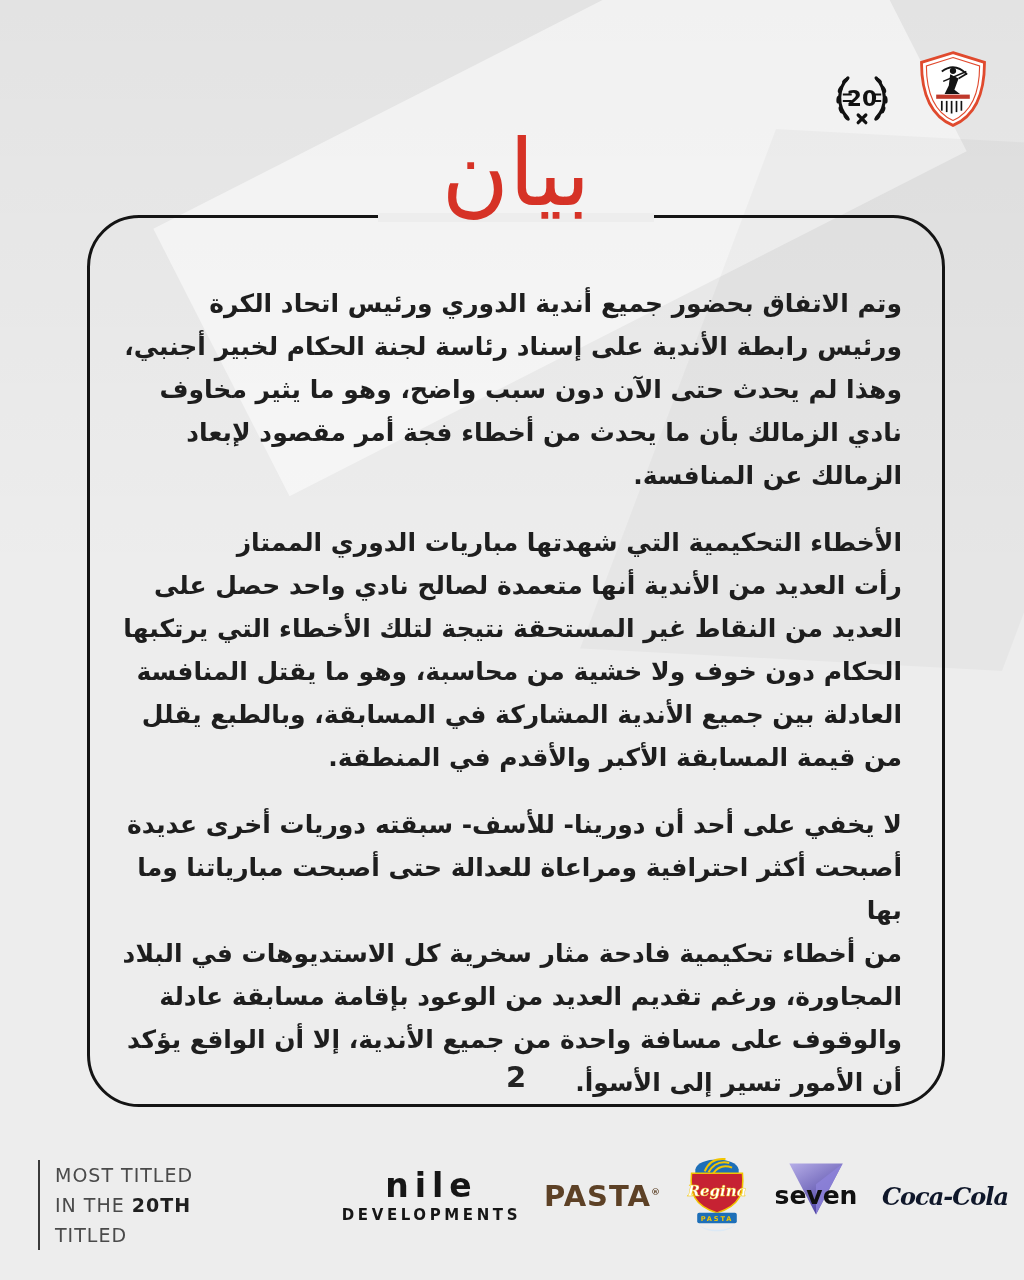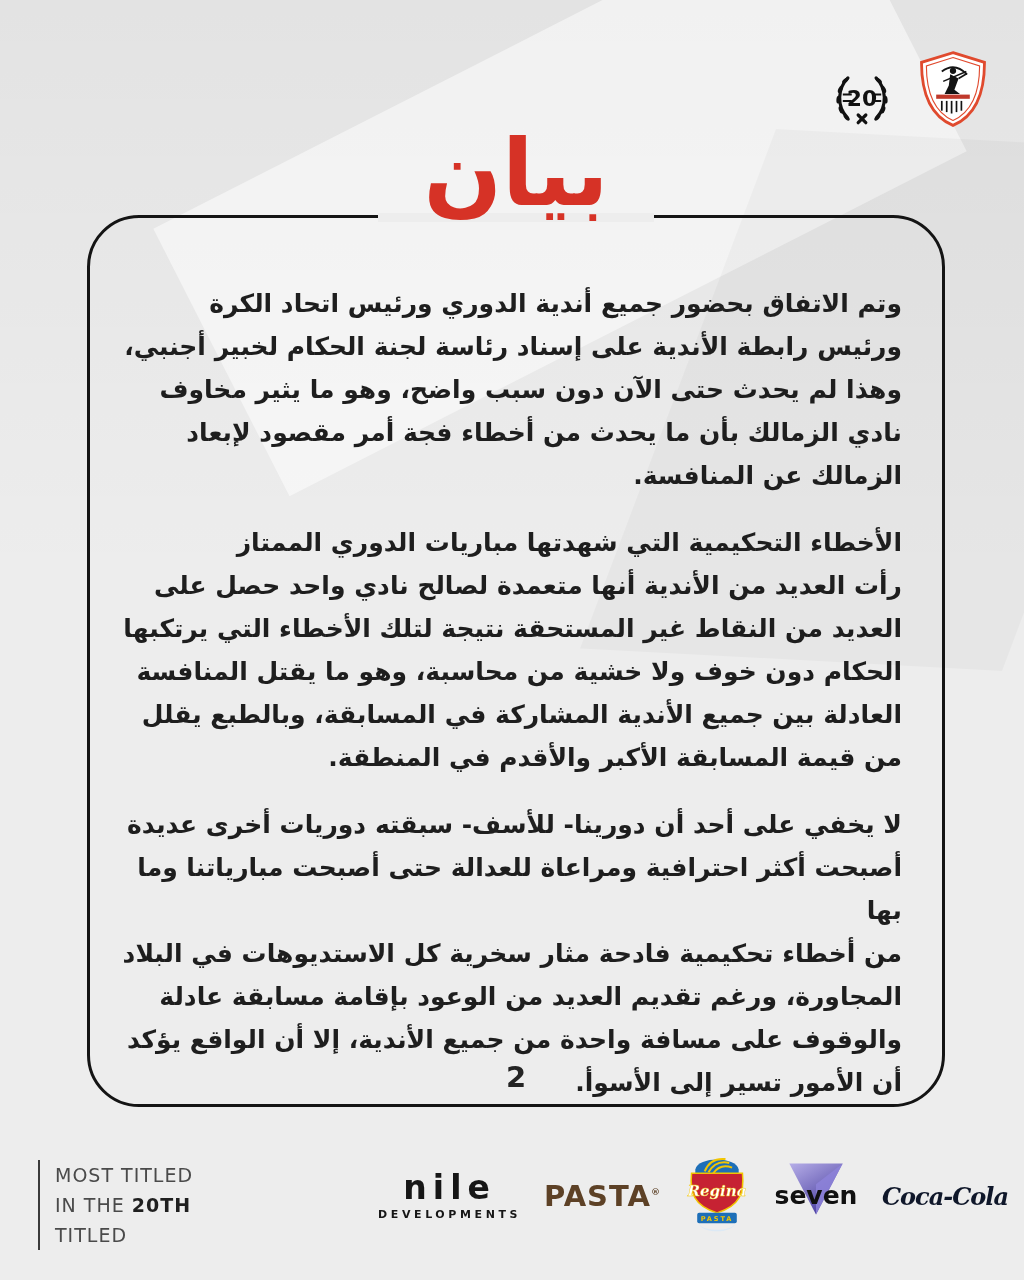--- a/index.html
+++ b/index.html
@@ -28,21 +28,21 @@
   
   .header-logos {
     position:absolute; top:50px; right:36px;
     display:flex; align-items:flex-end; gap:24px;
   }
   .laurel-badge svg { display:block; }
   .club-crest svg { display:block; }
   
   .statement-title {
     position:absolute; top:-122px; left:50%; transform:translateX(-50%);
-    font-size:92px; font-weight:700; color:#d63226; line-height:1.7;
+    font-size:92px; font-weight:400; color:#d63226; line-height:1.7;
     letter-spacing:0; white-space:nowrap; direction:rtl;
   }
   
   .statement-box {
     position:absolute; left:87px; top:215px; width:858px; height:892px;
     border:3px solid #141414; border-radius:52px;
   }
   .title-gap {
     position:absolute; top:-5px; left:50%; transform:translateX(-50%);
     width:276px; height:9px; background:#ededed;
@@ -70,21 +70,21 @@
   .tagline .bold { font-weight:700; color:#1f1f1f; }
   .sponsors {
     position:absolute; right:16px; top:1150px; height:92px;
     display:flex; align-items:center; gap:23px;
   }
   .sponsor-nile { text-align:center; color:#161616; }
   .sponsor-nile .nile-name {
     font-size:33px; font-weight:800; letter-spacing:6px; line-height:1;
   }
   .sponsor-nile .nile-sub {
-    font-size:11px; font-weight:700; letter-spacing:3.6px; margin-top:4px;
+    font-size:15px; font-weight:700; letter-spacing:3.6px; margin-top:4px;
   }
   .sponsor-oniro {
     font-size:29px; font-weight:800; letter-spacing:1px; color:#5d4126; white-space:nowrap;
   }
   .sponsor-oniro sup { font-size:9px; }
   .sponsor-seven { position:relative; width:86px; height:78px; }
   .sponsor-seven svg { position:absolute; left:50%; top:4px; transform:translateX(-50%); }
   .sponsor-seven .seven-name {
     position:absolute; left:0; right:0; top:24px; text-align:center;
     font-size:25px; font-weight:800; color:#101010; letter-spacing:0;

